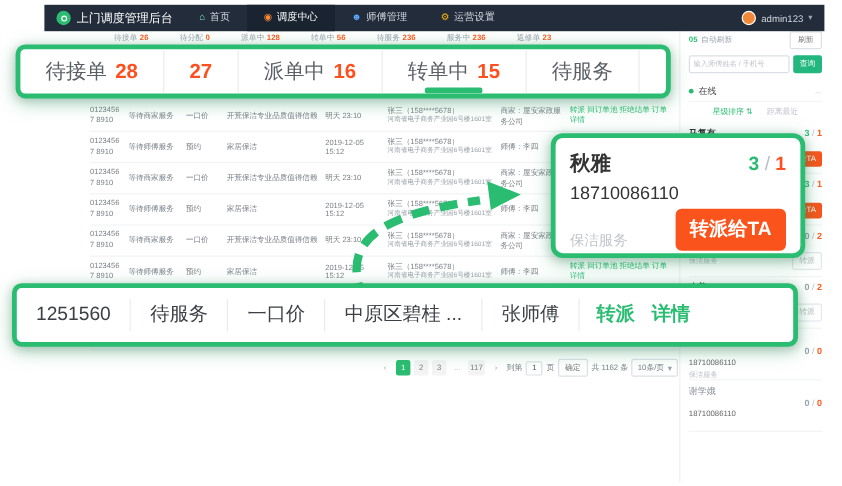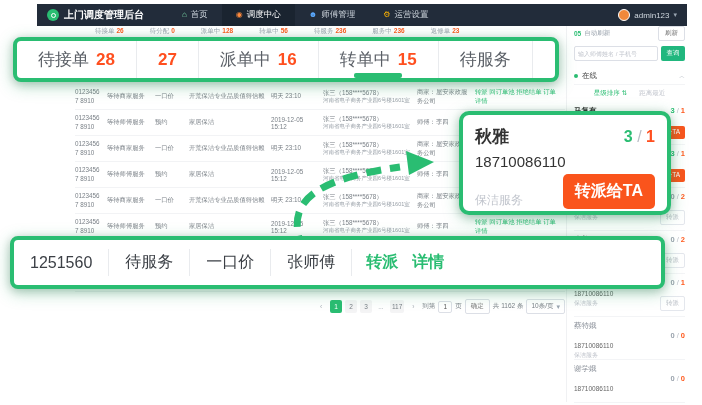--- a/index.html
+++ b/index.html
@@ -5,21 +5,21 @@
   * { margin:0; padding:0; box-sizing:border-box; }
   html,body { width:702px; height:405px; overflow:hidden; background:#fff;
     font-family:"Liberation Sans","DejaVu Sans",sans-serif; }
   .abs { position:absolute; }
   
   .navbar { left:37px; top:4px; width:650px; height:22px; background:#222c3a;
     display:flex; align-items:center; padding:0 10px; z-index:2; }
   .logo-dot { width:12px; height:12px; border-radius:50%; background:#2abd72;
     display:inline-flex; align-items:center; justify-content:center; margin-right:5px; }
   .logo-dot i { width:5px; height:5px; border:1.5px solid #fff; border-radius:50%; }
-  .brand { color:#fff; font-size:10px; font-weight:bold; margin-right:24px; white-space:nowrap; }
+  .brand { color:#fff; font-size:10px; font-weight:normal; margin-right:8px; white-space:nowrap; }
   .menu { display:flex; height:100%; }
   .menu-item { display:flex; align-items:center; gap:4px; color:#cfd6de; font-size:8.5px;
     padding:0 14px; height:100%; cursor:pointer; white-space:nowrap; }
   .menu-item[data-variant="active"] { background:#1a2430; color:#fff; }
   .menu-icon { font-size:8px; line-height:1; }
   .nav-user { margin-left:auto; display:flex; align-items:center; gap:4px; color:#cfd6de; font-size:8px;padding-left:13px; }
   .avatar { width:12px; height:12px; border-radius:50%; background:#f0883a; border:1px solid #fff; }
   .caret { font-size:7px; color:#9aa5b1; }
   
   .stats { left:95px; top:27px; width:470px; height:11px; display:flex; gap:26px; z-index:1; }
@@ -399,33 +399,20 @@
             <span class="done" data-variant="zero">0</span>
             <span class="sep">/</span>
             <span class="total">2</span>
           </span>
         </div>
         <div class="card-phone">18710086110</div>
         <div class="card-tag">保洁服务</div>
         <button class="card-btn" data-variant="ghost">转派</button>
       </div>
 
-      <div class="card">
-        <div class="card-top">
-          <span>李强</span>
-          <span class="ratio">
-            <span class="done" data-variant="zero">0</span>
-            <span class="sep">/</span>
-            <span class="total">1</span>
-          </span>
-        </div>
-        <div class="card-phone">18710086110</div>
-        <div class="card-tag">保洁服务</div>
-        <button class="card-btn" data-variant="ghost">转派</button>
-      </div>
     </div>
   <div class="offline">
 
       <div class="card">
         <div class="card-top">
           <span>蔡特娥</span>
           <span class="ratio">
             <span class="done" data-variant="zero">0</span>
             <span class="sep">/</span>
             <span class="total">0</span>
@@ -502,20 +489,21 @@
 <div class="abs co row-co">
   <span style="display:flex;align-items:center;height:100%;">
 
       <span class="ro-cell">1251560</span>
 
       <span class="ro-cell">待服务</span>
 
       <span class="ro-cell">一口价</span>
 
 
+      <span class="ro-cell">中原区碧桂 ...</span>
 
       <span class="ro-cell">张师傅</span>
     </span>
   <span class="ro-actions">
 
       <span>转派</span>
 
       <span>详情</span>
 
     </span>

